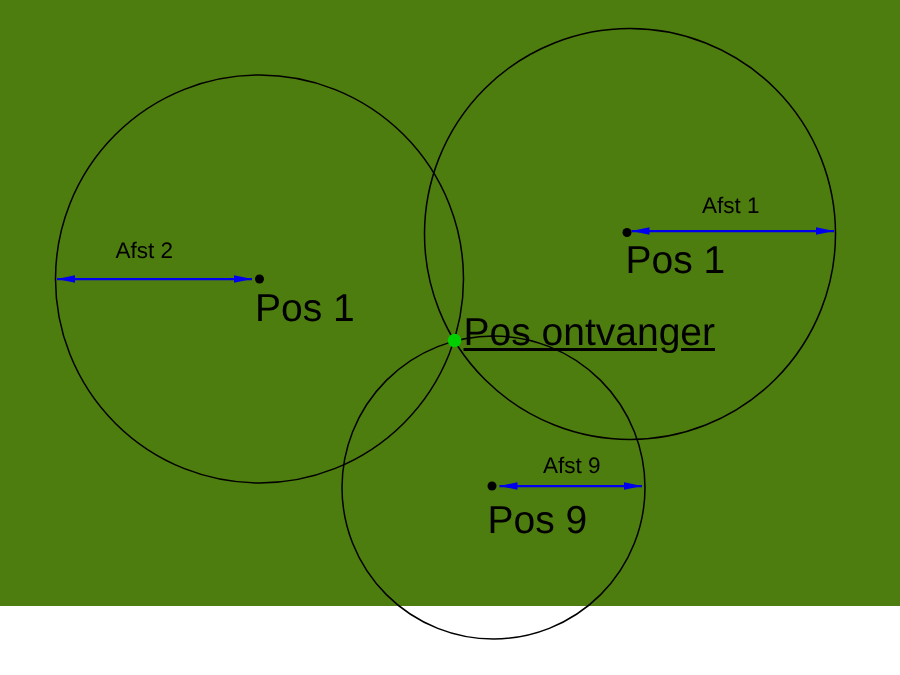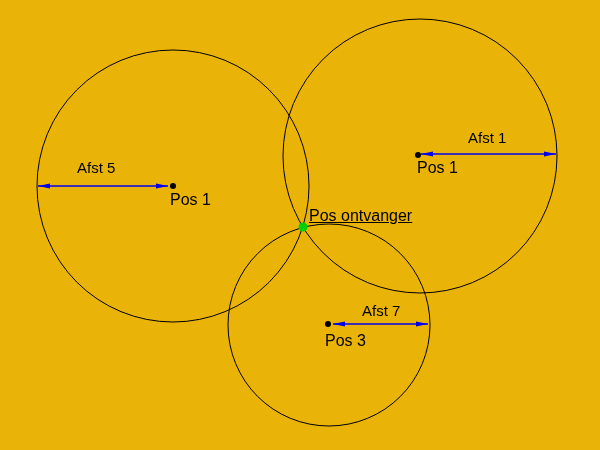--- a/index.html
+++ b/index.html
@@ -4,36 +4,36 @@
 <style>
   html, body { margin: 0; padding: 0; }
   body {
     width: 600px; height: 450px;
     background: #ffffff;
     overflow: hidden;
     font-family: "Liberation Sans", sans-serif;
   }
   .canvas {
     position: relative;
-    width: 600px; height: 450px;
-    background: #eab308;
+    width: 600px; height: 404px;
+    background: #4d7c0f;
   }
   .canvas svg {
     position: absolute;
     left: 0; top: 0;
   }
   .label {
     position: absolute;
     color: #000000;
     line-height: 1;
     white-space: nowrap;
     font-family: "Liberation Sans", sans-serif;
   }
   .label.small { font-size: 15px; }
-  .label.large { font-size: 16px; }
+  .label.large { font-size: 26px; }
 </style>
 </head>
 <body>
 
 <div class="canvas">
   <svg id="diagram-svg" width="600" height="450" viewBox="0 0 600 450">
       <circle cx="420" cy="156" r="137" fill="none" stroke="#000000" stroke-width="1"></circle>
       <circle cx="173" cy="186" r="136" fill="none" stroke="#000000" stroke-width="1"></circle>
       <circle cx="329" cy="325" r="101" fill="none" stroke="#000000" stroke-width="1"></circle>
       <g>
@@ -52,19 +52,19 @@
         <polygon points="428,324 416,321.5 416,326.5" fill="#0000ee"></polygon>
       </g>
       <circle cx="418" cy="155" r="3" fill="#000000"></circle>
       <circle cx="173" cy="186" r="3" fill="#000000"></circle>
       <circle cx="328" cy="324" r="3" fill="#000000"></circle>
       <circle cx="303" cy="227" r="4.5" fill="#00d000"></circle>
     </svg>
   <div id="labels-layer">
       <div class="label small" style="left: 468px; top: 130px;">Afst 1</div>
       <div class="label large" style="left: 417px; top: 160px;">Pos 1</div>
-      <div class="label small" style="left: 77px; top: 160px;">Afst 5</div>
+      <div class="label small" style="left: 77px; top: 160px;">Afst 2</div>
       <div class="label large" style="left: 170px; top: 192px;">Pos 1</div>
-      <div class="label small" style="left: 362px; top: 303px;">Afst 7</div>
-      <div class="label large" style="left: 325px; top: 333px;">Pos 3</div>
+      <div class="label small" style="left: 362px; top: 303px;">Afst 9</div>
+      <div class="label large" style="left: 325px; top: 333px;">Pos 9</div>
       <div class="label large" style="left: 309px; top: 208px; text-decoration: underline;">Pos ontvanger</div>
     </div>
 </div>
 
 </body></html>

